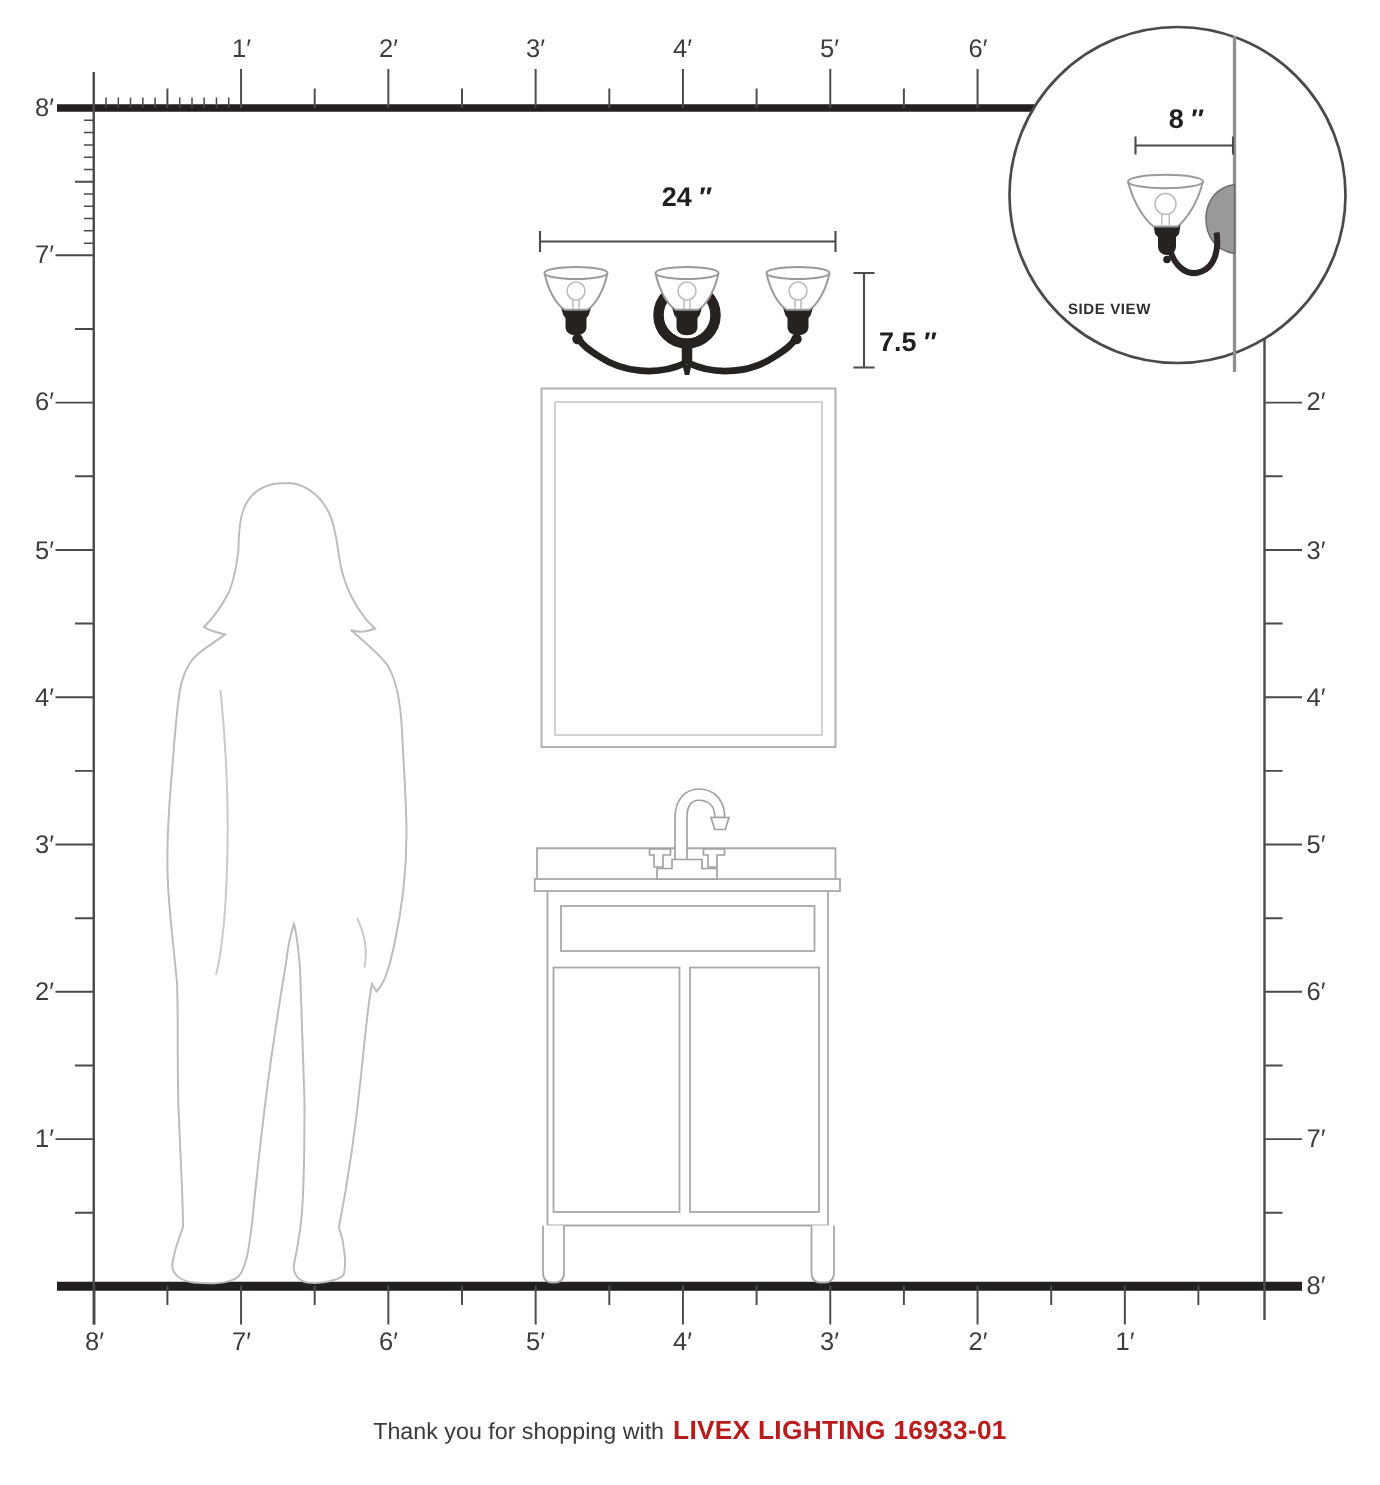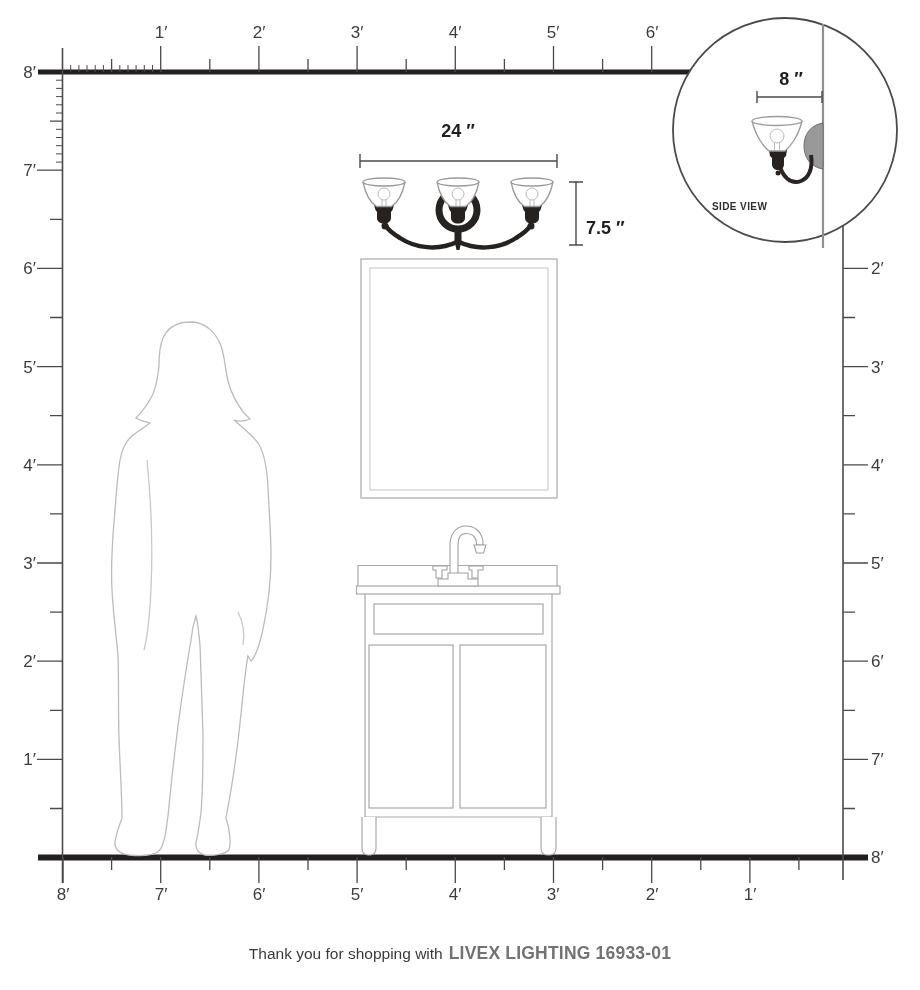--- a/index.html
+++ b/index.html
@@ -13,21 +13,21 @@
   .b{top:886px;transform:translateX(-50%);}
   .dim{position:absolute;font-size:18px;font-weight:bold;color:#1f1f1f;white-space:nowrap;line-height:1;}
   .dim-w{left:458px;top:122px;transform:translateX(-50%);}
   .dim-h{left:586px;top:213px;transform:translateY(-50%);margin-top:15px;}
   .dim-d{left:791px;top:70px;transform:translateX(-50%);}
   .sv{position:absolute;left:712px;top:201px;font-size:10px;font-weight:bold;
       letter-spacing:.4px;color:#2e2e2e;}
   .caption{position:absolute;left:0;top:943px;width:920px;text-align:center;
            font-size:15.5px;color:#3a3a3a;}
   .caption .pfx{margin-right:6px;}
-  .caption b{font-size:17.5px;color:#737373;letter-spacing:.2px;}
+  .caption b{font-size:17.5px;color:#b91c1c;letter-spacing:.2px;}
 </style>
 </head>
 <body>
 
 <div class="stage">
 
 <svg width="920" height="990" viewBox="0 0 920 990">
 
   <g>
     <rect x="38" y="69.5" width="807" height="5" fill="#231f20"></rect>

